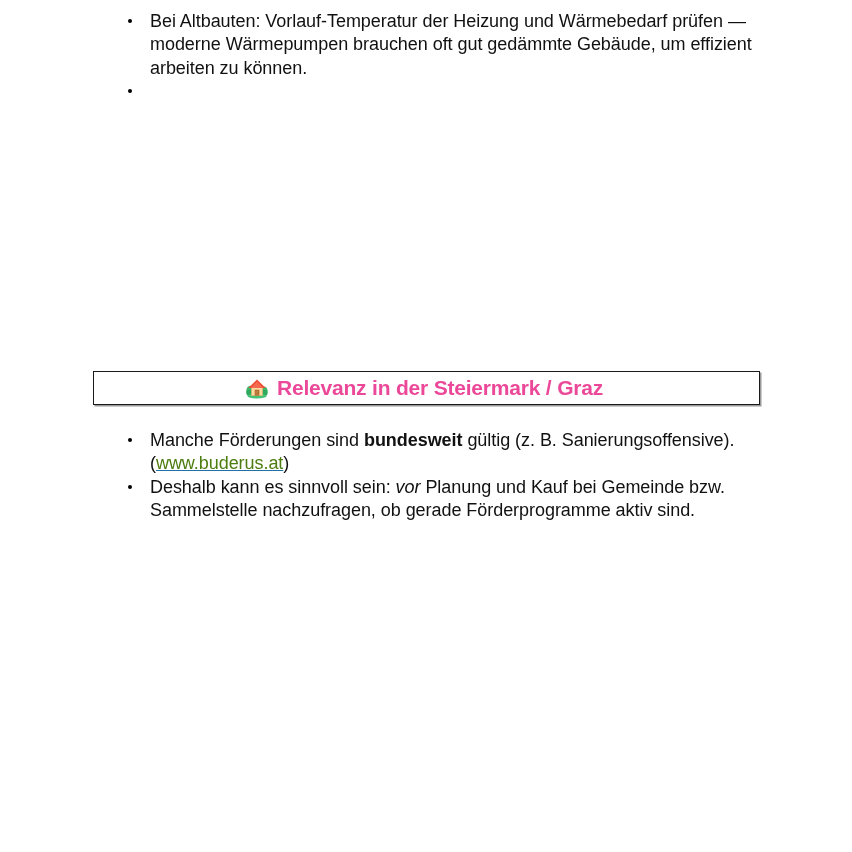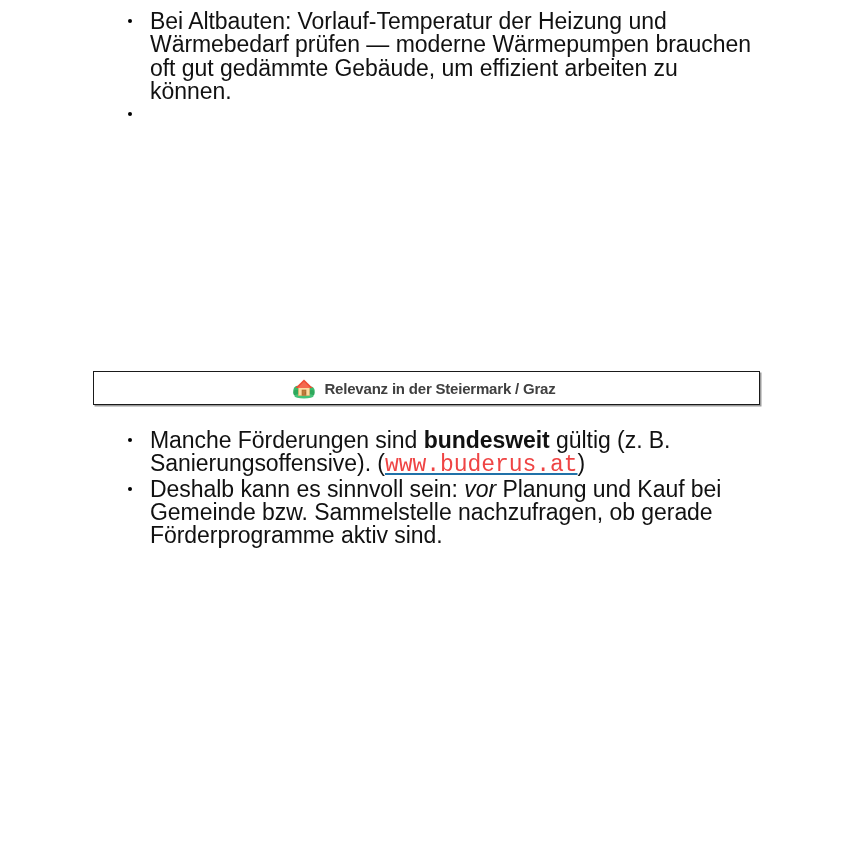--- a/index.html
+++ b/index.html
@@ -27,44 +27,43 @@
   
   .bullet-list {
     list-style: none;
     margin: 0;
     padding: 0;
   }
   .bullet-item {
     position: relative;
     padding-left: 34px;
     margin: 0 1px 0 0;
-    font-size: 23px;
+    font-size: 18px;
     line-height: 23.3px;
     color: #111111;
     letter-spacing: -0.05px;
   }
   .bullet-item .dot {
     position: absolute;
     left: 12px;
     top: 9px;
     width: 4px;
     height: 4px;
     border-radius: 50%;
     background: #000000;
   }
   .bullet-item .txt { display: inline; }
 
   b, .b { font-weight: bold; }
   i, .i { font-style: italic; }
 
   a.link, .link {
-    color: #ef4444;
+    color: #4d7c0f;
     text-decoration: underline;
     text-decoration-color: #2071a8;
-    font-family: Liberation Mono, monospace;
   }
 
   
   #block-top {
     position: absolute;
     left: 116px;
     top: 10px;
     width: 640px;
   }
 
@@ -83,24 +82,24 @@
     justify-content: center;
     box-shadow: 1.5px 1.5px 0 0 #9a9a9a;
   }
   .heading-inner {
     display: flex;
     align-items: center;
     gap: 9px;
     transform: translateX(-2px);
   }
   .heading-text {
-    font-size: 15px;
+    font-size: 21px;
     font-weight: bold;
     letter-spacing: -0.2px;
-    color: #404040;
+    color: #ec4899;
     white-space: nowrap;
   }
   .house-icon {
     display: inline-block;
     width: 22px;
     height: 22px;
     position: relative;
     flex: 0 0 auto;
   }
   .house-icon svg { display: block; }

